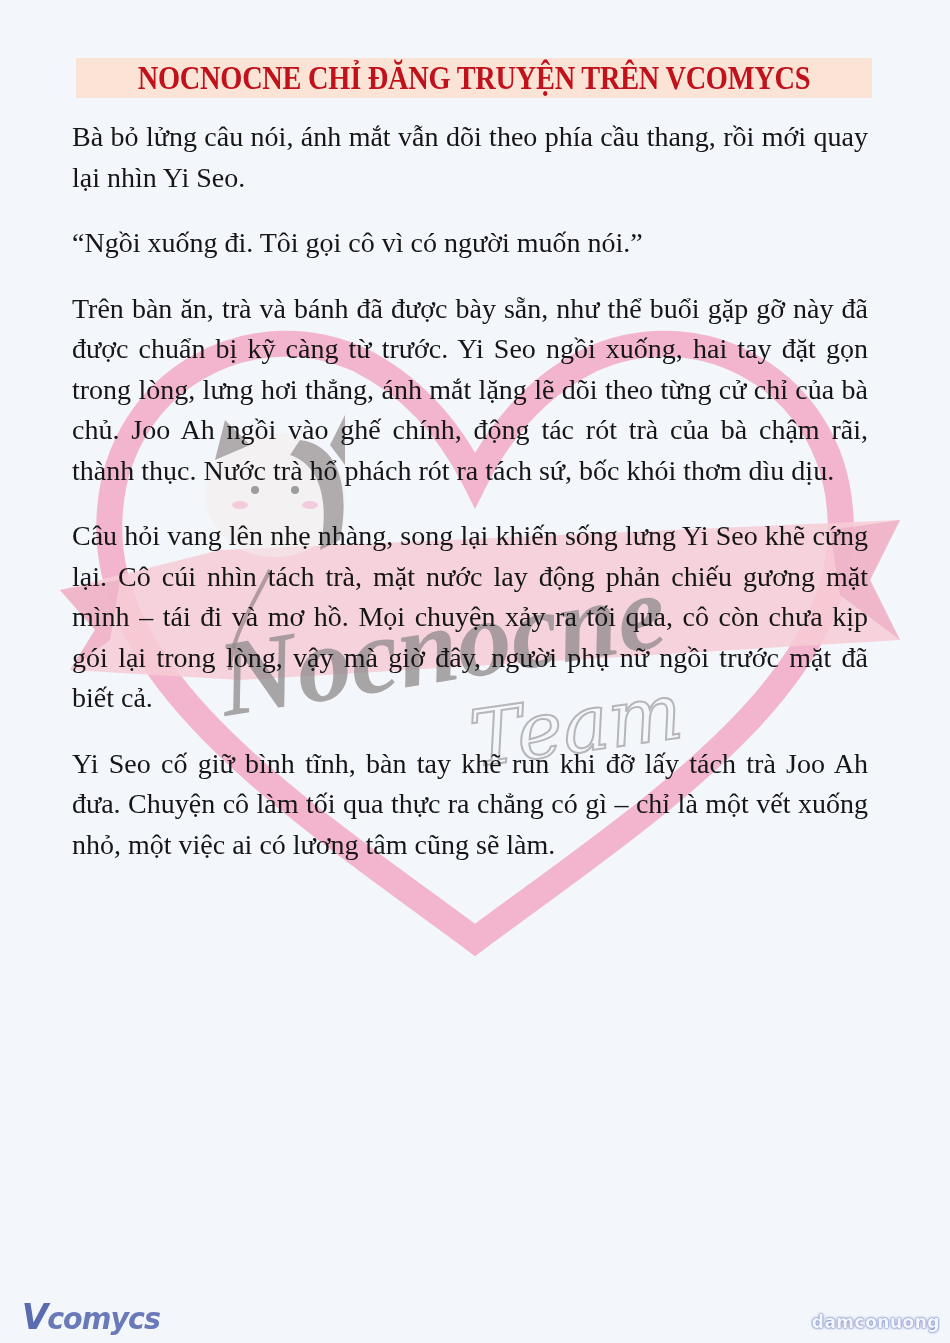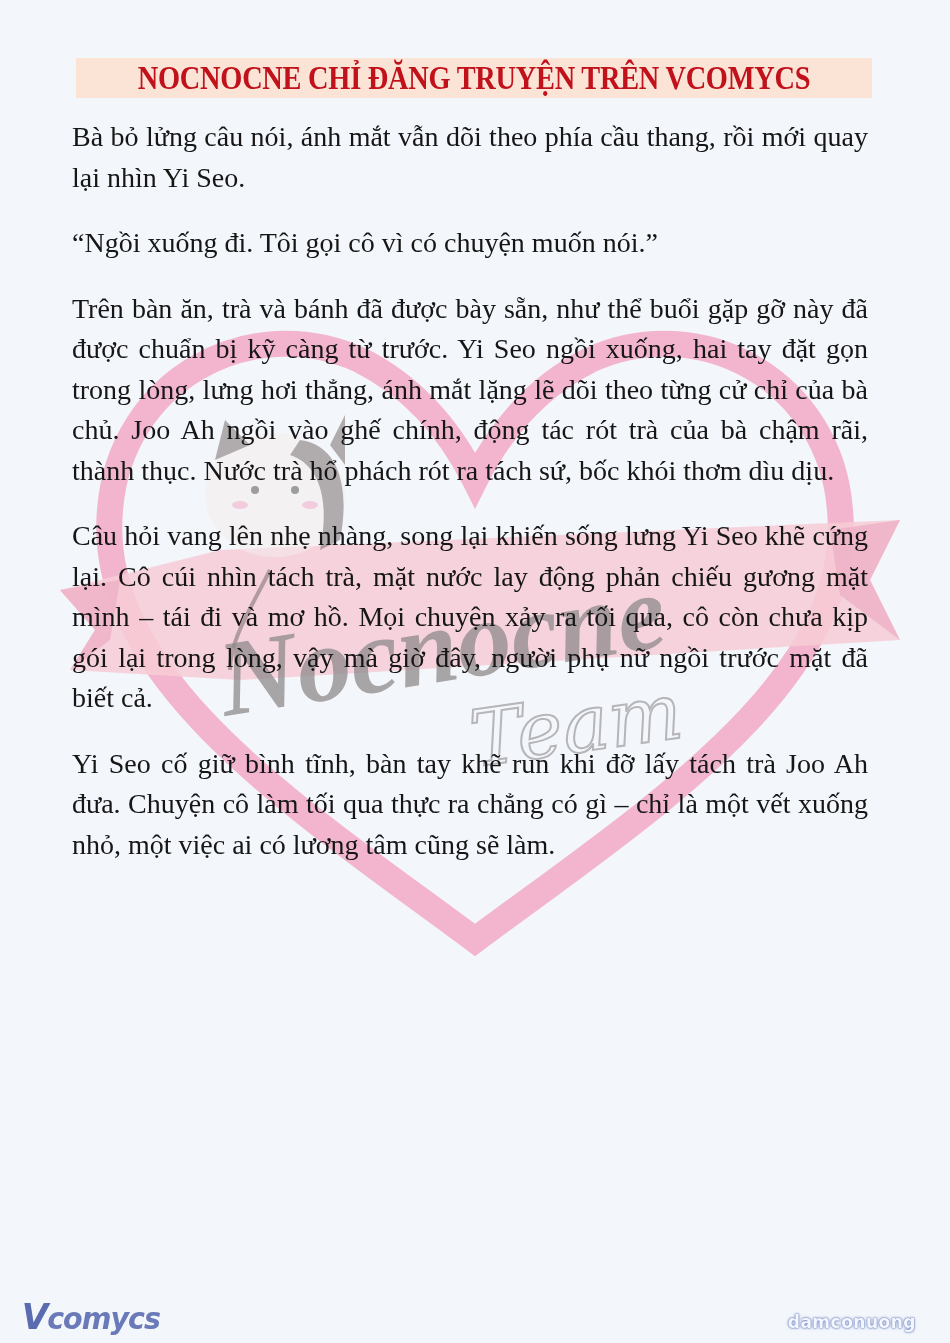--- a/index.html
+++ b/index.html
@@ -51,21 +51,21 @@
       position: absolute; left: 18px; top: 1296px;
       font-family: "DejaVu Sans", sans-serif;
       font-size: 30px; font-style: italic; font-weight: bold;
       color: #6a79b8;
       letter-spacing: -1px;
       transform: scaleX(0.95);
       z-index: 3;
     }
     .footer-logo .v { font-size: 36px; color: #5a6bb0; }
     .footer-site {
-      position: absolute; right: 34px; top: 1312px;
+      position: absolute; right: 10px; top: 1312px;
       font-family: "DejaVu Sans", sans-serif;
       font-size: 17px; font-weight: bold;
       color: #f4f7ff;
       text-shadow: 0 0 3px #7d8fc8, 0 0 2px #7d8fc8, 0 0 1px #5b6ea8;
       letter-spacing: 0.5px;
       z-index: 3;
     }
   </style>
 </head>
 <body>
@@ -95,21 +95,21 @@
     <text x="215" y="425" transform="rotate(-9 480 380)" font-family="Liberation Serif, DejaVu Serif, serif" font-weight="bold" font-style="italic" font-size="108" fill="#8f8a8c" opacity="0.75">Nocnocne</text>
 
     <text x="470" y="510" transform="rotate(-8 520 480)" font-family="DejaVu Serif, serif" font-style="italic" font-size="78" fill="none" stroke="#8f8a8c" stroke-width="2" opacity="0.6">Team</text>
   </svg>
 
   <div class="header-banner"></div>
   <div class="header-title">NOCNOCNE CHỈ ĐĂNG TRUYỆN TRÊN VCOMYCS</div>
 
   <div class="content">
     <p class="para">Bà bỏ lửng câu nói, ánh mắt vẫn dõi theo phía cầu thang, rồi mới quay lại nhìn Yi Seo.</p>
-    <p class="para">“Ngồi xuống đi. Tôi gọi cô vì có chuyện muốn nói.”</p>
+    <p class="para">“Ngồi xuống đi. Tôi gọi cô vì có người muốn nói.”</p>
     <p class="para">Trên bàn ăn, trà và bánh đã được bày sẵn, như thể buổi gặp gỡ này đã được chuẩn bị kỹ càng từ trước. Yi Seo ngồi xuống, hai tay đặt gọn trong lòng, lưng hơi thẳng, ánh mắt lặng lẽ dõi theo từng cử chỉ của bà chủ. Joo Ah ngồi vào ghế chính, động tác rót trà của bà chậm rãi, thành thục. Nước trà hổ phách rót ra tách sứ, bốc khói thơm dìu dịu.</p>
     <p class="para">Câu hỏi vang lên nhẹ nhàng, song lại khiến sống lưng Yi Seo khẽ cứng lại. Cô cúi nhìn tách trà, mặt nước lay động phản chiếu gương mặt mình – tái đi và mơ hồ. Mọi chuyện xảy ra tối qua, cô còn chưa kịp gói lại trong lòng, vậy mà giờ đây, người phụ nữ ngồi trước mặt đã biết cả.</p>
     <p class="para">Yi Seo cố giữ bình tĩnh, bàn tay khẽ run khi đỡ lấy tách trà Joo Ah đưa. Chuyện cô làm tối qua thực ra chẳng có gì – chỉ là một vết xuống nhỏ, một việc ai có lương tâm cũng sẽ làm.</p>
   </div>
 
   <div class="footer-logo"><span class="v">V</span><span>comycs</span></div>
   <div class="footer-site">damconuong</div>
 
 </div>
 

